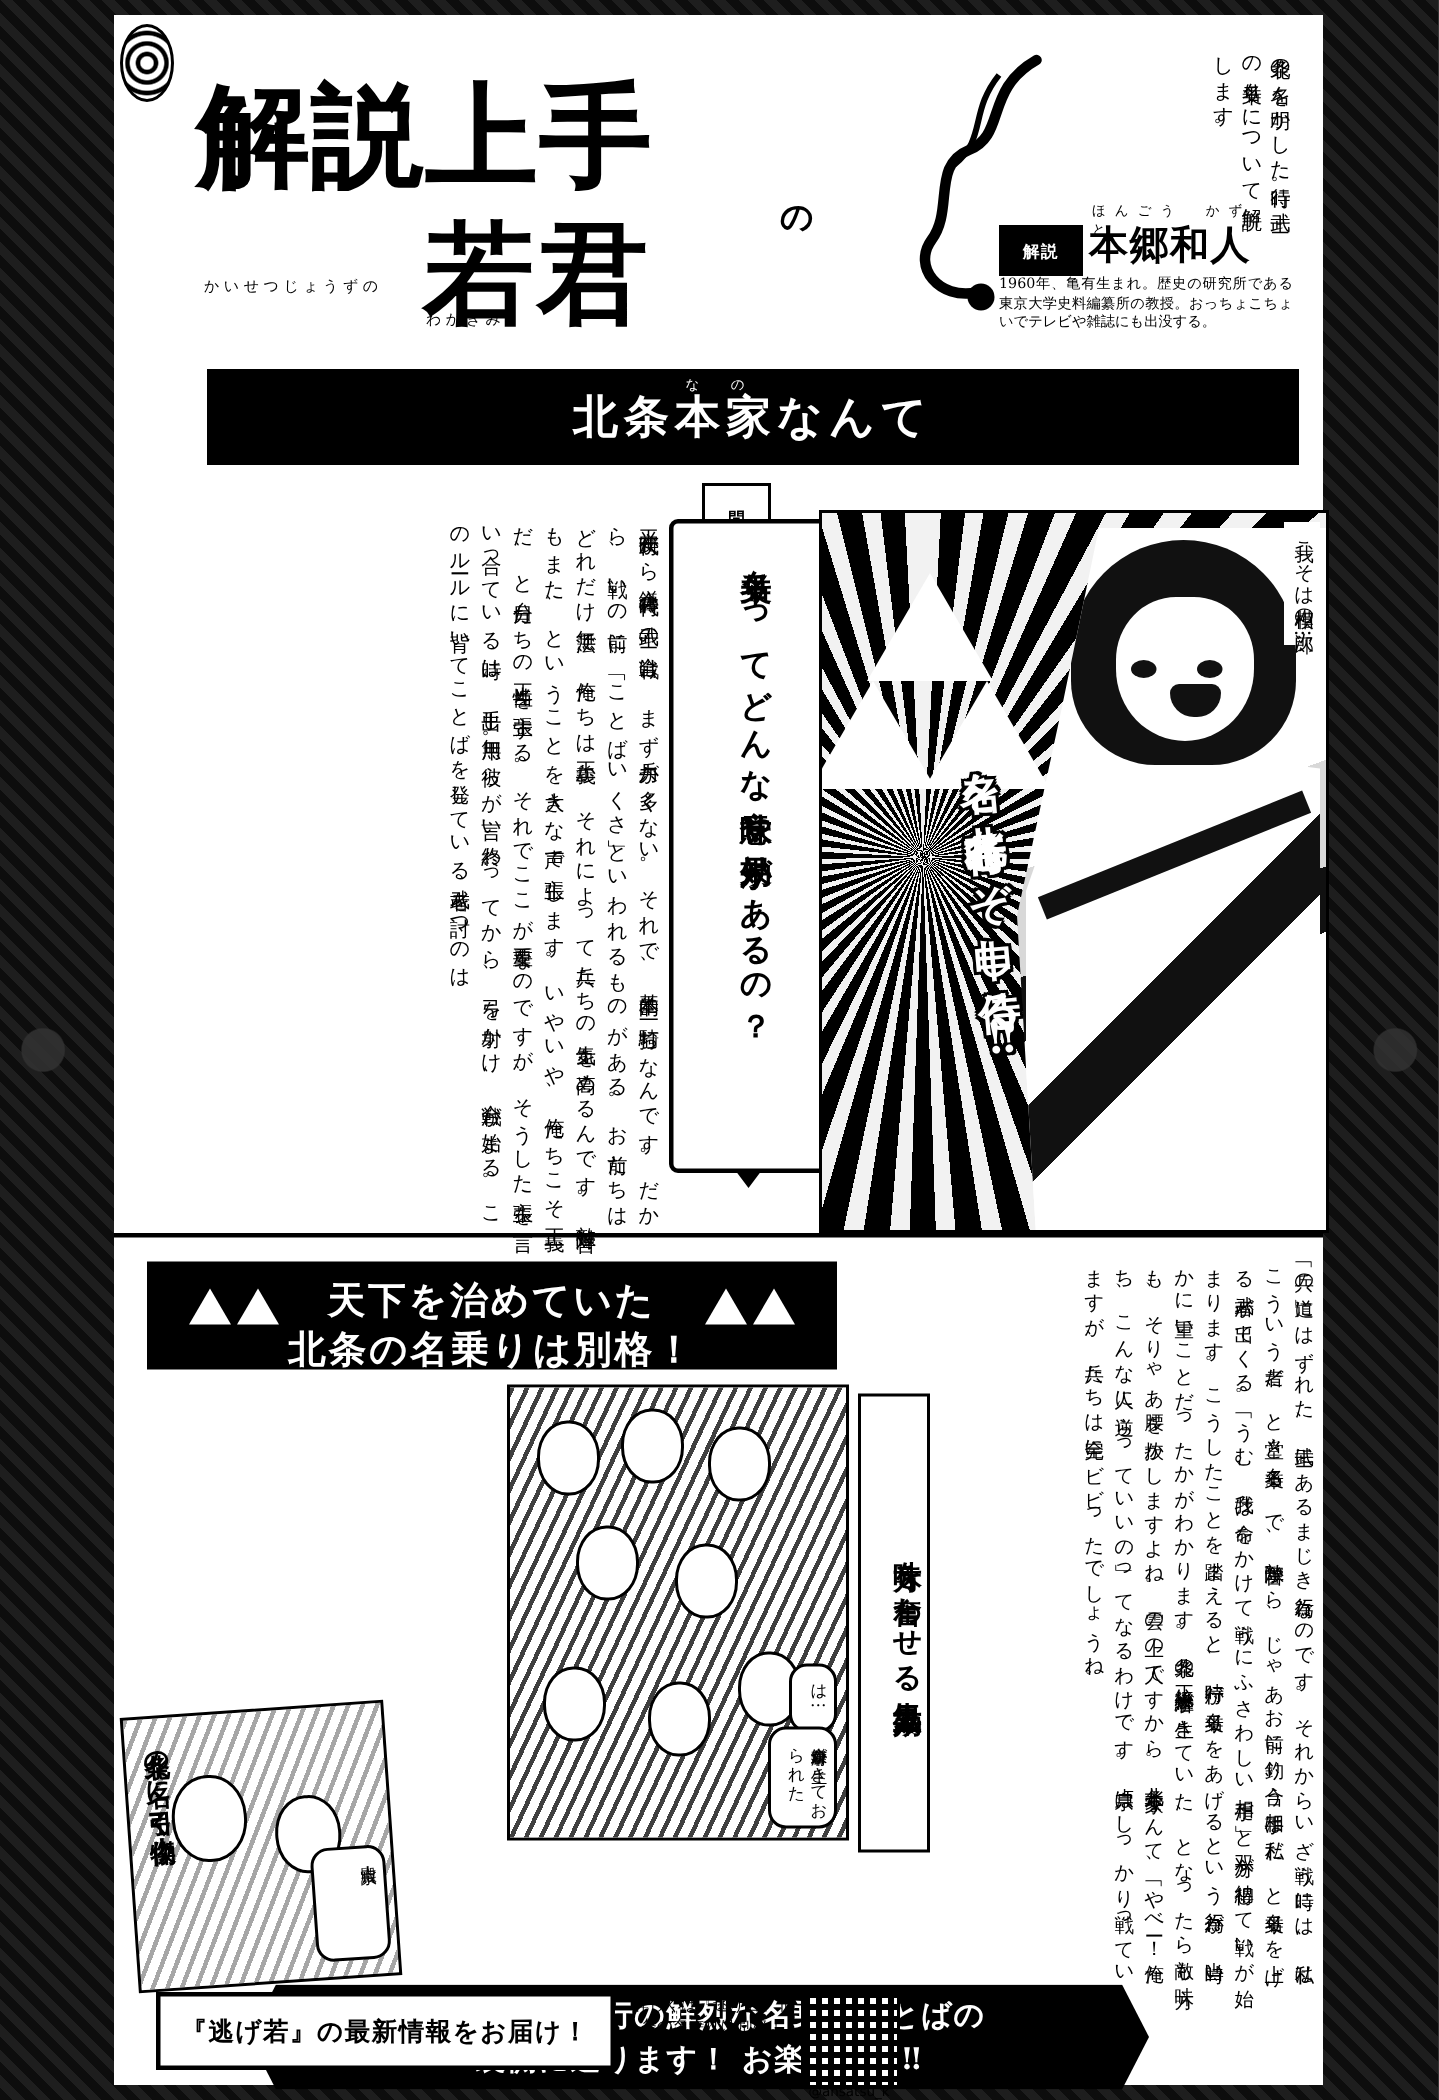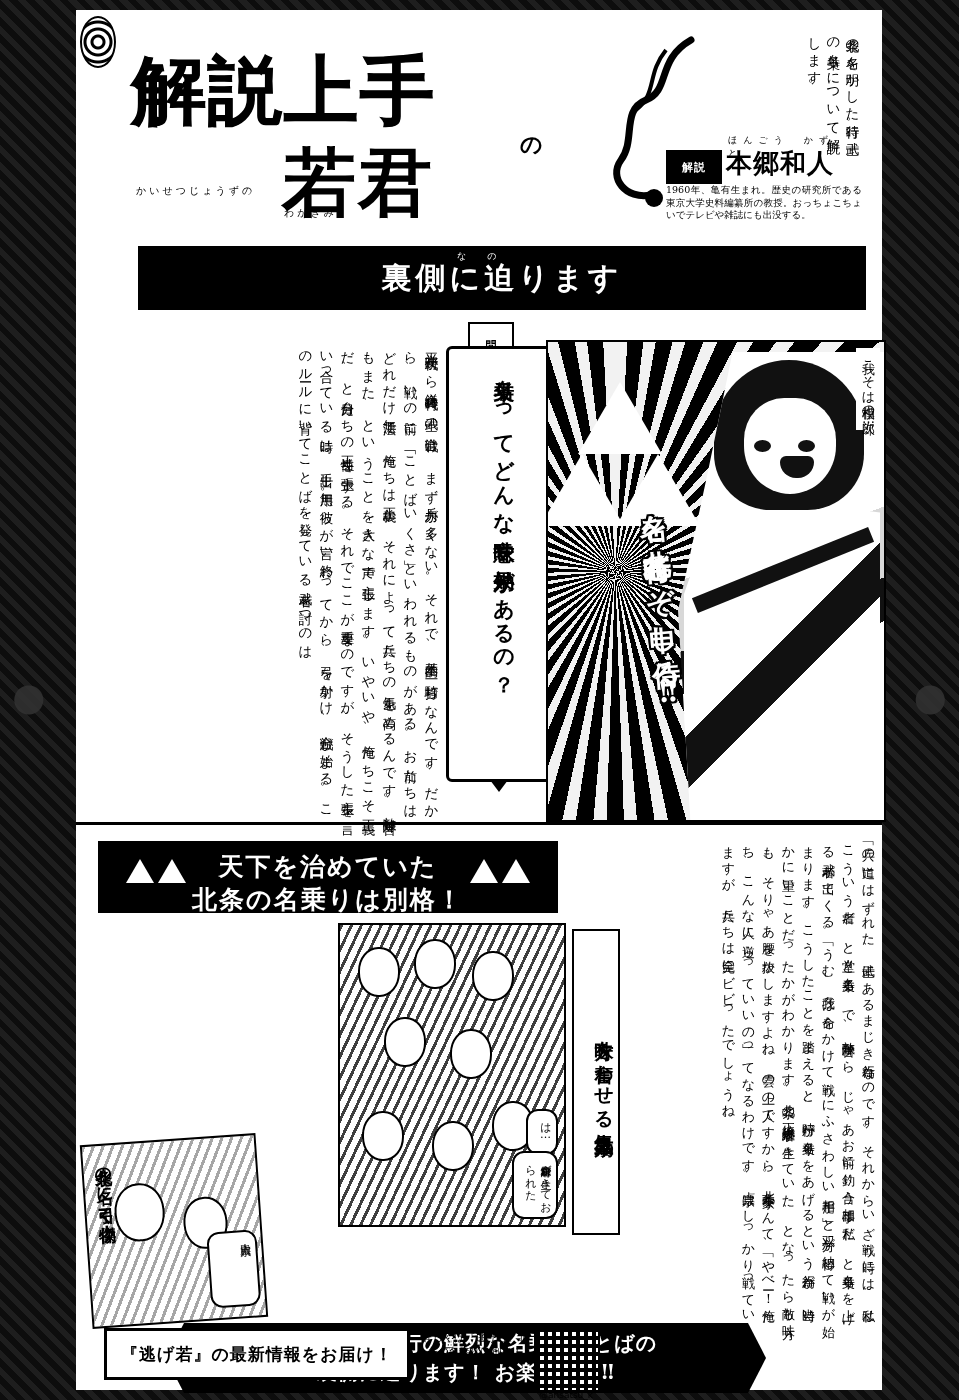--- a/index.html
+++ b/index.html
@@ -315,21 +315,21 @@
 
       <div class="author-box">
         <div class="author-lead vtext">北条の名を明かした時行。武士の名乗りについて解説します。</div>
         <div class="author-badge">解説</div>
         <div class="author-name-ruby">ほんごう　かず　と</div>
         <div class="author-name">本郷和人</div>
         <div class="author-bio">1960年、亀有生まれ。歴史の研究所である東京大学史料編纂所の教授。おっちょこちょいでテレビや雑誌にも出没する。</div>
       </div>
 
       <div class="subtitle-bar">
-        <span class="txt">裏側に迫ります</span>
+        <span class="txt">北条本家なんて</span>
       </div>
       <div class="subtitle-ruby">な　の</div>
     </div>
 
     <div class="upper">
 
       <div class="col-left-text vtext">平安時代から鎌倉時代の武士の合戦は、まず兵力が多くない。それで、基本的に一騎打ちなんです。だから、戦いの前に、「ことばいくさ」といわれるものがある。お前たちはどれだけ無法で、俺たちは正義か。それによって兵たちの士気を高めるんです。敵対陣営もまた、ということを大きな声で主張します。いやいや、俺たちこそ正義だ、と自分たちの正当性を主張する。それでここが重要なのですが、そうした主張を言い合っている時は、手出し無用。彼らが言い終わってから、弓を射かけ、合戦が始まる。このルールに背いてことばを発している武者を討つのは</div>
 
       <div class="qnum">
         <span class="t">問</span>

